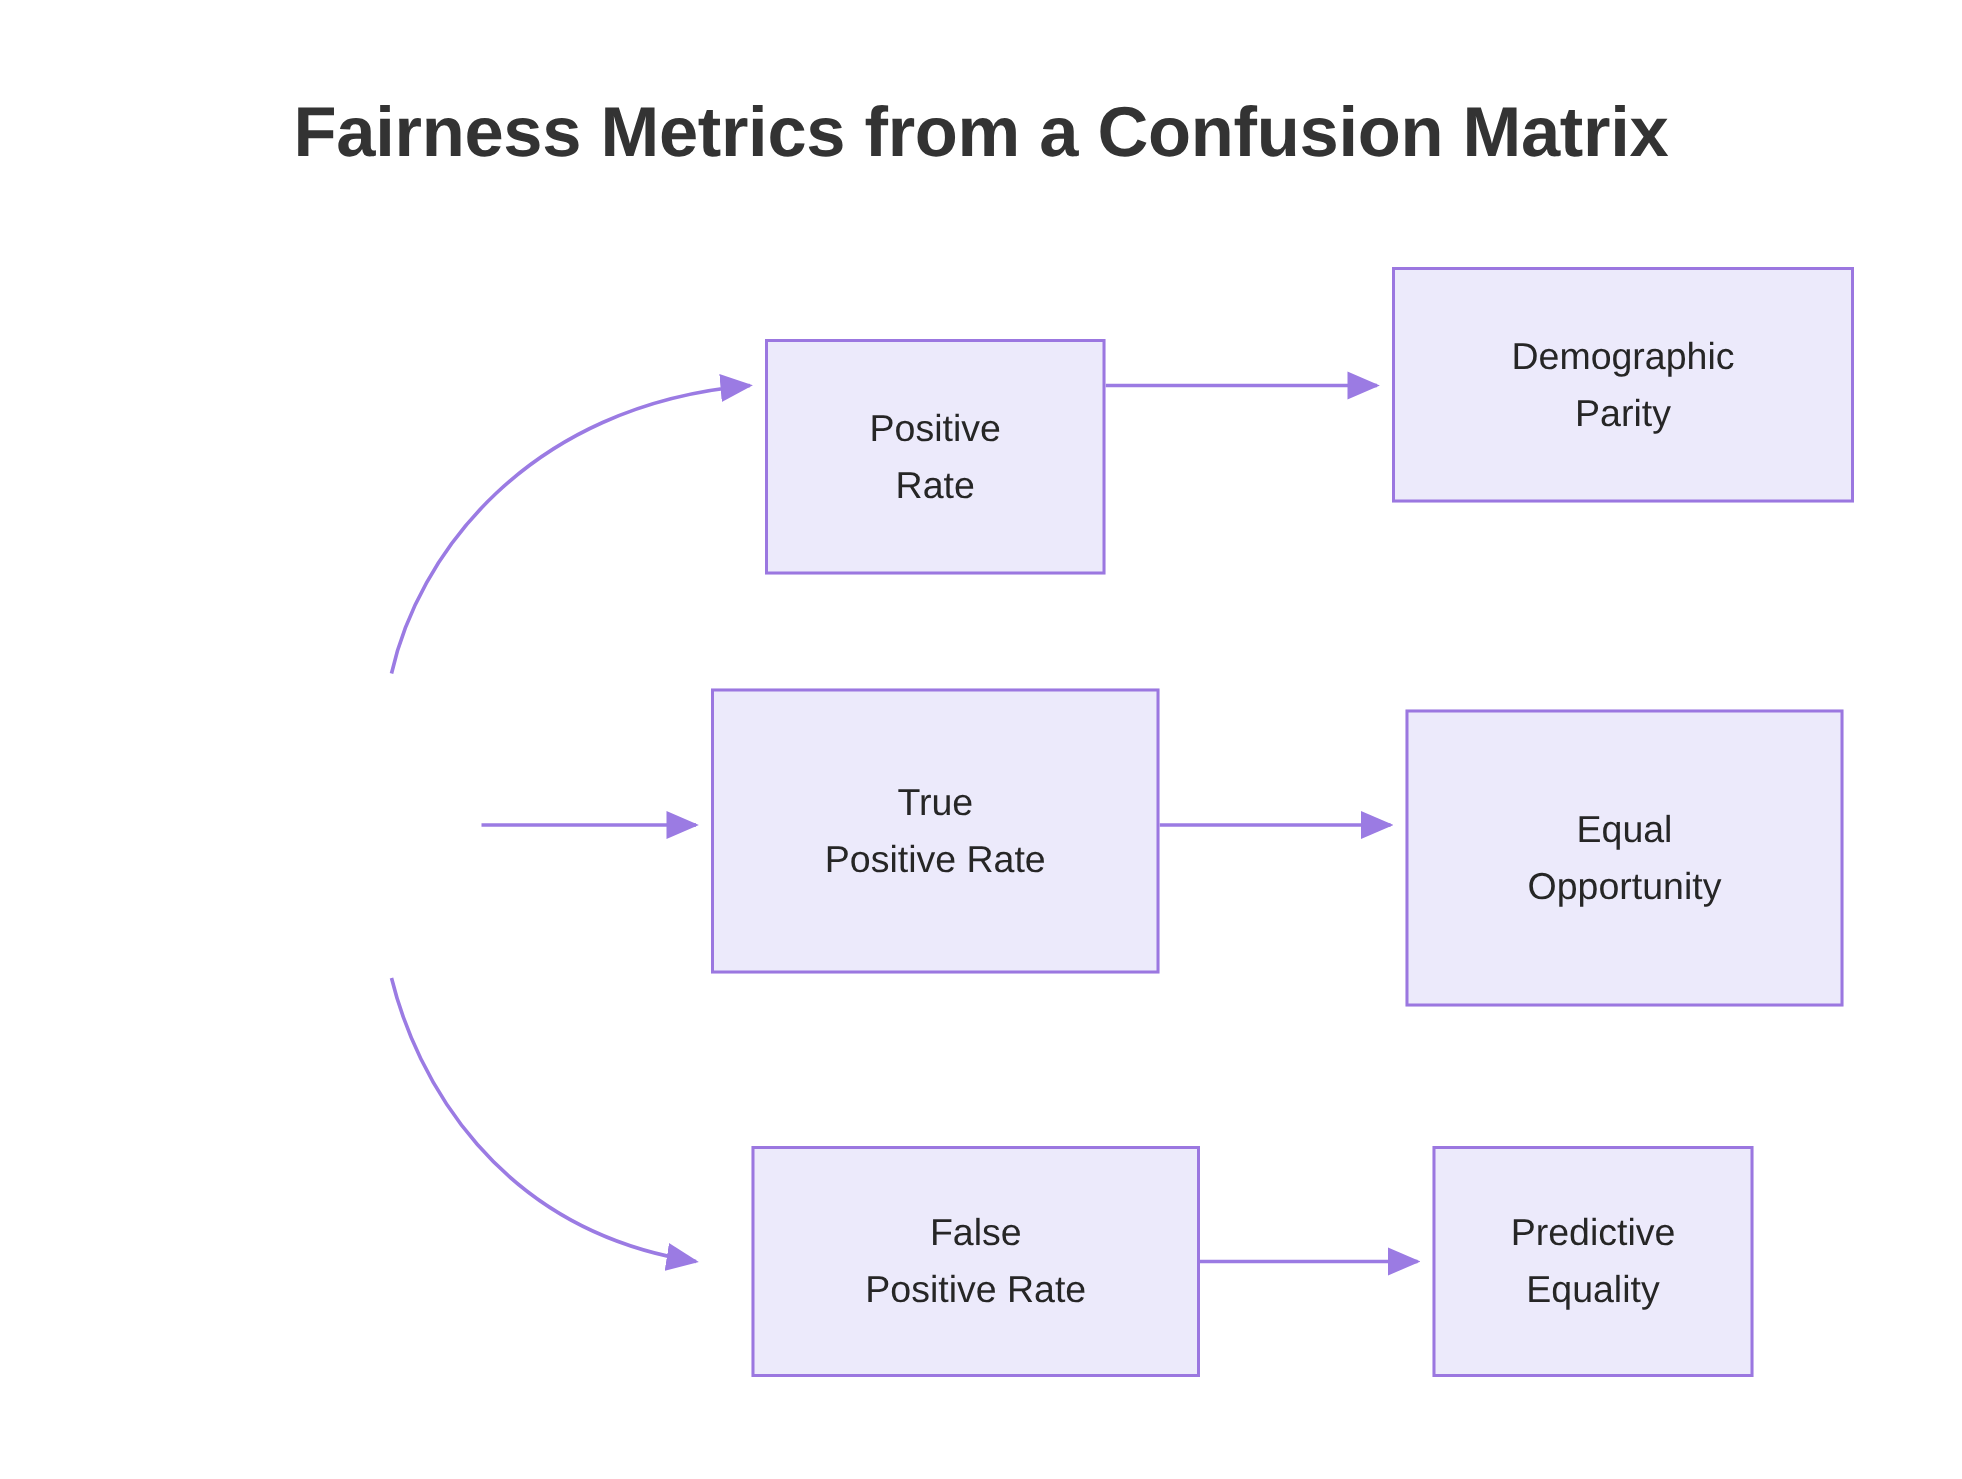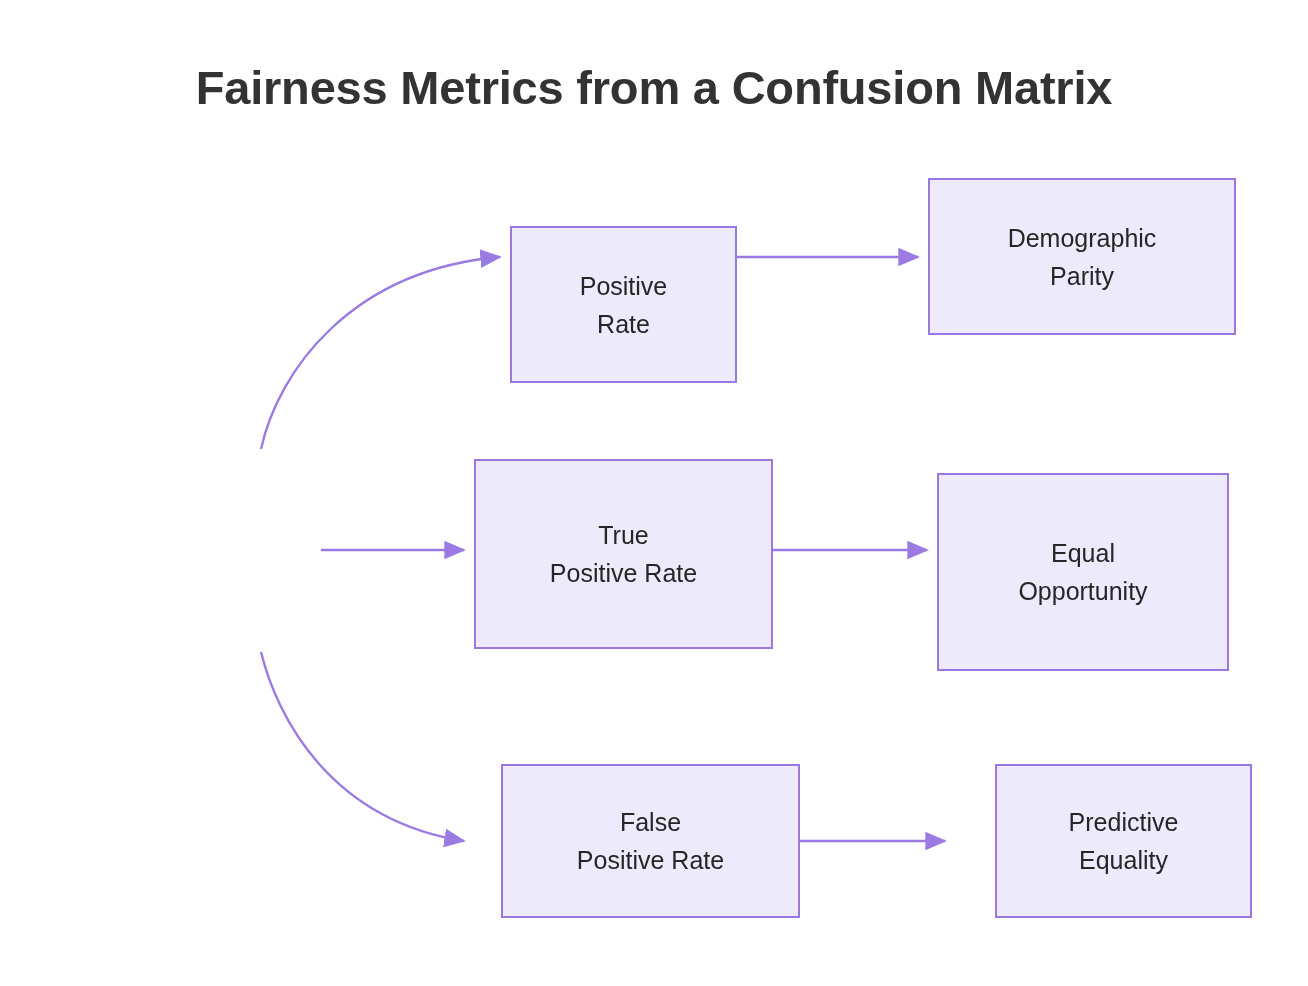--- a/index.html
+++ b/index.html
@@ -99,18 +99,18 @@
   <div class="node" style="left:937px; top:473px; width:292px; height:198px;">
     <span>Equal
 Opportunity</span>
   </div>
 
   <div class="node" style="left:474px; top:764px; width:299px; height:154px;margin-left:27px;">
     <span>False
 Positive Rate</span>
   </div>
 
-  <div class="node" style="left:955px; top:764px; width:257px; height:154px;margin-left:40px;">
+  <div class="node" style="left:955px; top:764px; width:214px; height:154px;">
     <span>Predictive
 Equality</span>
   </div>
 
 </div>
 
 </body></html>

